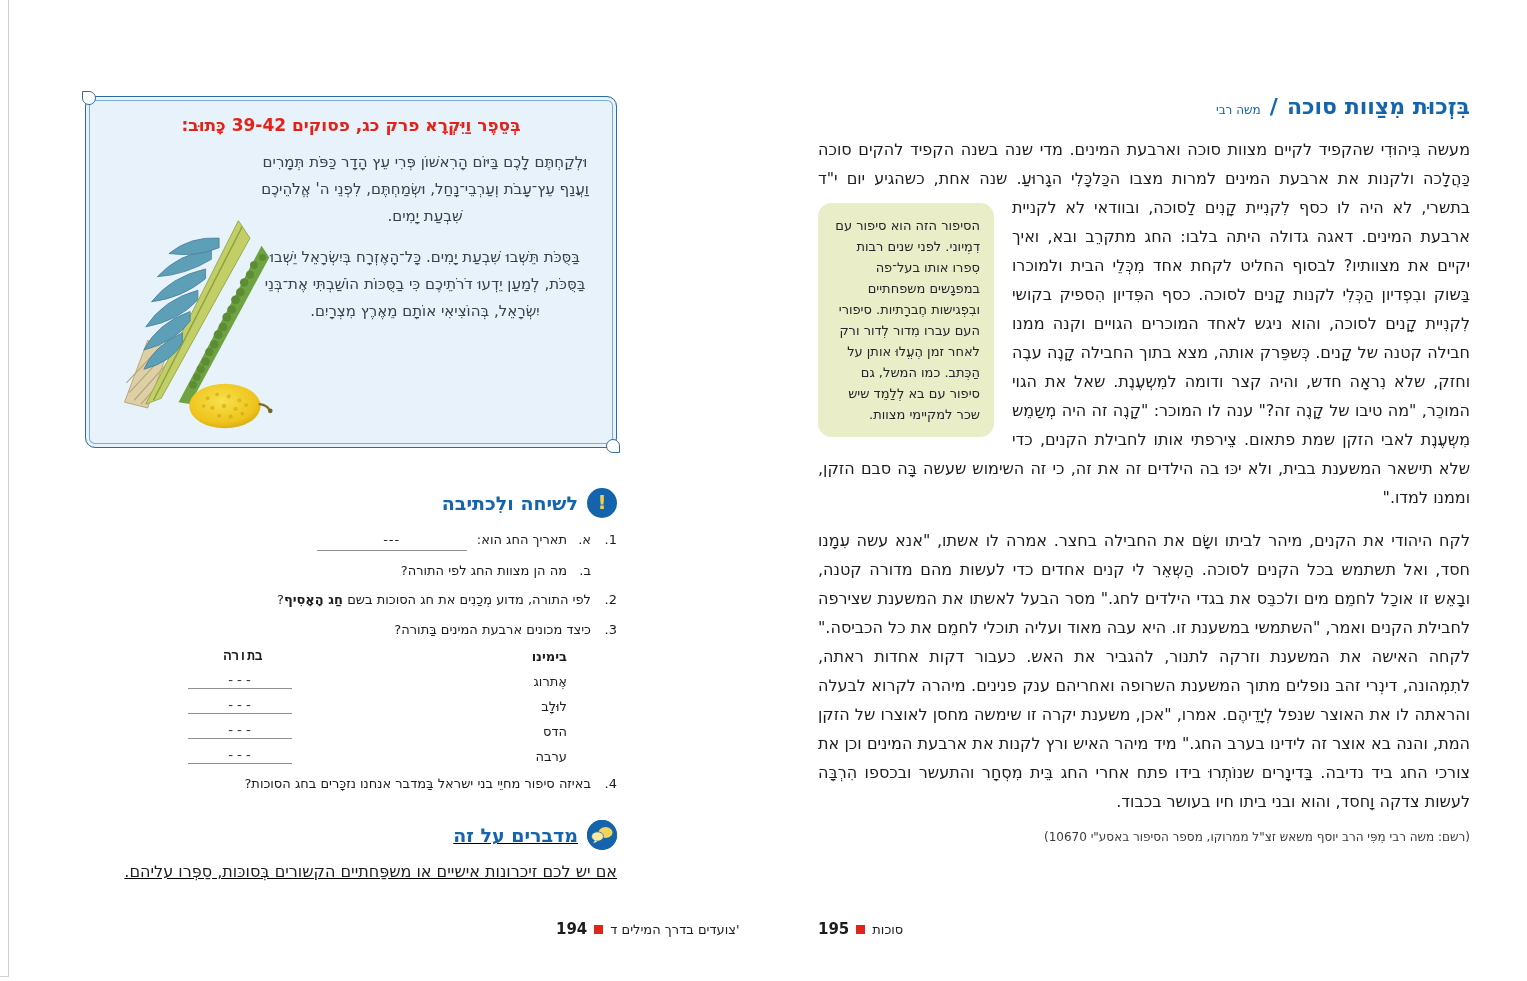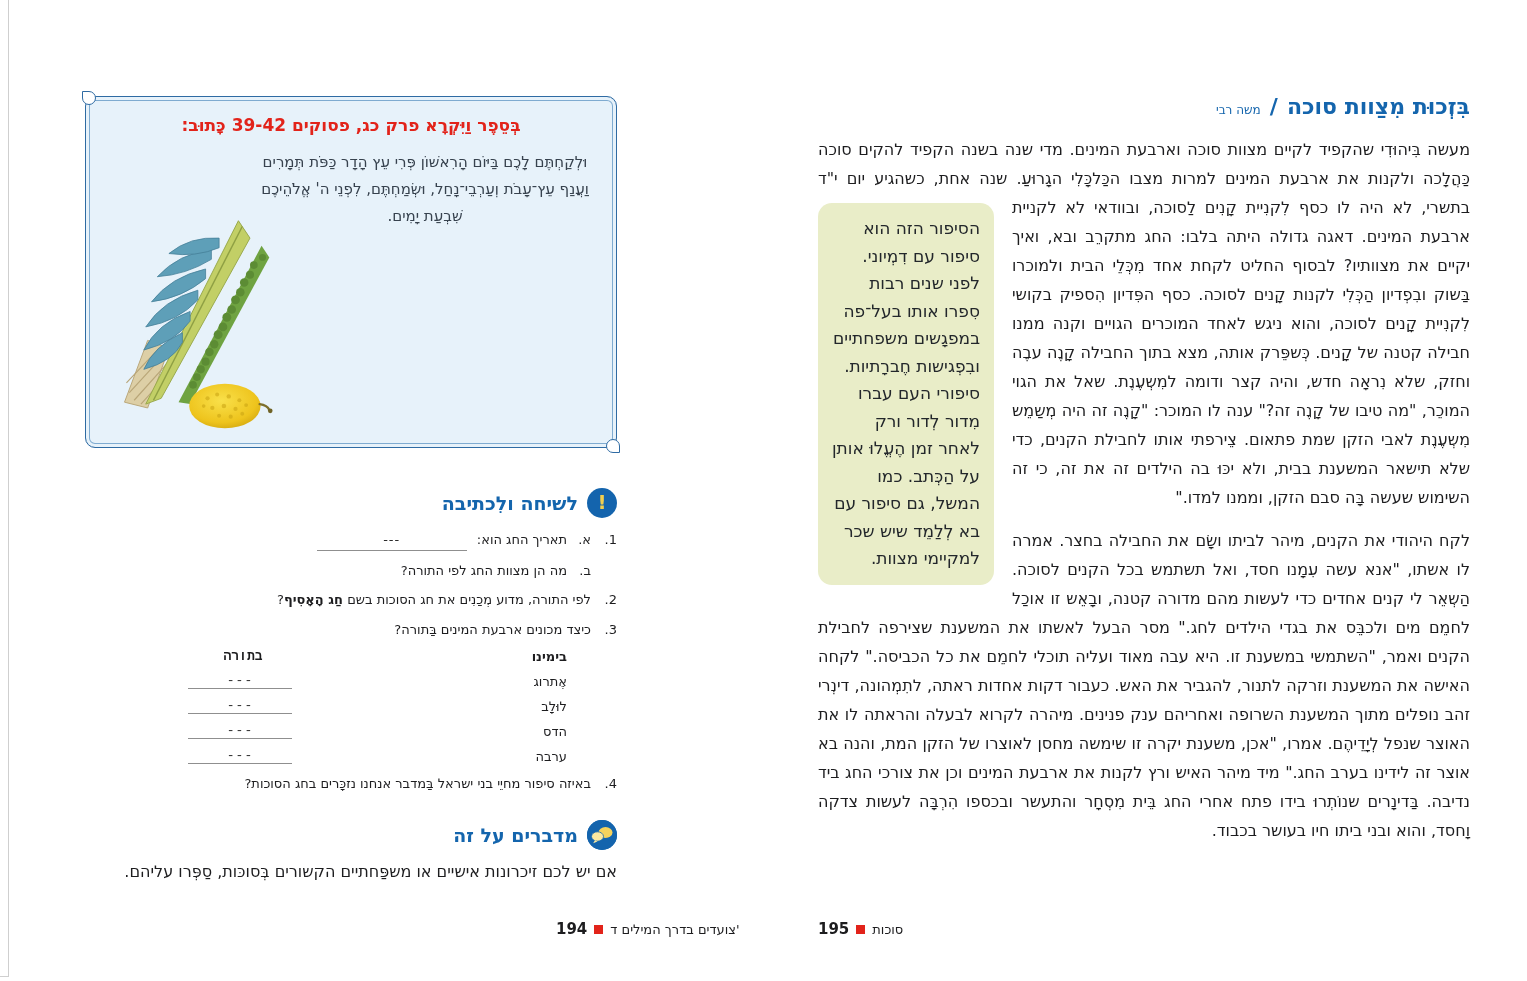--- a/index.html
+++ b/index.html
@@ -14,21 +14,21 @@
   .story-header { margin-bottom:16px; text-align:right; }
   .story-title { color:#1465ad; font-weight:bold; font-size:22px; }
   .title-sep { color:#1465ad; font-weight:bold; font-size:22px; padding:0 4px; }
   .story-author { color:#1465ad; font-size:12px; }
 
   .story-text { font-size:16px; line-height:29px; color:#1d1d1f; text-align:justify; }
   .story-text p + p { margin-top:14px; }
 
   .note-box { float:left; display:block; width:176px; margin:10px 18px 6px 0;
               background:#e9edc8; border-radius:14px; padding:12px 14px;
-              font-size:17px; line-height:1.62; color:#23272b; text-align:right; }
+              font-size:13px; line-height:1.62; color:#23272b; text-align:right; }
 
   .footnote { clear:both; margin-top:14px; font-size:12px; color:#3a3a3a; text-align:right; }
 
   
   .page-left { position:absolute; top:96px; left:85px; width:532px; }
 
   .torah-box { position:relative; background:#e7f2fa; border:1.5px solid #2f6ba3;
                box-shadow: inset 0 0 0 3px #e7f2fa, inset 0 0 0 4px #7fabd0;
                border-radius:10px; padding:18px 22px 20px; min-height:352px; }
   .curl { position:absolute; width:14px; height:14px; border:1.5px solid #2f6ba3;
@@ -60,21 +60,21 @@
   .blank-short { width:104px; }
   .dashes { color:#2b2b2b; letter-spacing:1px; }
   .q-bold { font-weight:bold; }
 
   .species-table { width:380px; margin:6px 50px 10px 0; }
   .t-row { display:flex; justify-content:space-between; align-items:flex-end; margin:9px 0; }
   .t-name { width:130px; text-align:right; }
   .t-blankcol { width:112px; text-align:center;font-family:Liberation Mono, monospace; }
   .t-head span { font-weight:bold; }
 
-  .talk-sec { margin-top:26px; }
+  .talk-sec { margin-top:26px;text-decoration:underline; }
   .talk-text { font-size:16px; color:#1d1d1f; margin-top:2px; }
 
   
   .footer { position:absolute; top:920px; display:flex; direction:ltr; align-items:center; gap:7px; }
   .footer-left { left:556px; }
   .footer-right { left:818px; }
   .footer .pg-num { font-weight:bold; font-size:15px; color:#1d1d1f; }
   .footer .red-square { width:9px; height:9px; background:#e2231a; display:inline-block; }
   .footer .pg-label { font-size:13px; color:#1d1d1f; }
 </style>
@@ -92,30 +92,32 @@
       <span class="story-author">משה רבי</span>
     </header>
 
     <div class="story-text">
       <p><span>מעשה בִּיהוּדִי שהקפיד לקיים מצוות סוכה וארבעת המינים. מדי שנה בשנה הקפיד להקים סוכה כַּהֲלָכה ולקנות את ארבעת המינים למרות מצבו הכַּלכָּלִי הגָרוּעַ. שנה אחת, כשהגיע יום י"ד בתשרי, לא היה לו כסף לִקנִיית קָנִים לַסוכה,</span>
         <span class="note-box">הסיפור הזה הוא סיפור עם דִמְיוני. לפני שנים רבות סִפרו אותו בעל־פה במפגָשים משפחתיים ובִפְגישות חֶברָתיות. סיפורי העם עברו מִדור לְדור ורק לאחר זמן הֶעֱלוּ אותן על הַכְּתב. כמו המשל, גם סיפור עם בא לְלַמֵד שיש שכר למקיימי מצוות.</span>
         <span>ובוודאי לא לקניית ארבעת המינים. דאגה גדולה היתה בלבו: החג מתקרֵב ובא, ואיך יקיים את מצוותיו? לבסוף החליט לקחת אחד מִכְּלֵי הבית ולמוכרו בַּשוק ובִפְדיון הַכְּלִי לקנות קָנים לסוכה. כסף הפִּדיון הִספיק בקושי לִקנִיית קָנים לסוכה, והוא ניגש לאחד המוכרים הגויים וקנה ממנו חבילה קטנה של קָנים. כְּשפֵּרק אותה, מצא בתוך החבילה קָנֶה עבֶה וחזק, שלא נִראָה חדש, והיה קצר ודומה למִשְעֶנֶת. שאל את הגוי המוכֵר, "מה טיבו של קָנֶה זה?" ענה לו המוכר: "קָנֶה זה היה מְשַמֵש מִשְעֶנֶת לאבי הזקן שמת פתאום. צֵירפתי אותו לחבילת הקנים, כדי שלא תישאר המשענת בבית, ולא יכּוּ בה הילדים זה את זה, כי זה השימוש שעשה בָּה סבם הזקן, וממנו למדו."</span></p>
       <p>לקח היהודי את הקנים, מיהר לביתו ושָׂם את החבילה בחצר. אמרה לו אשתו, "אנא עשה עִמָנו חסד, ואל תשתמש בכל הקנים לסוכה. הַשְאֵר לי קנים אחדים כדי לעשות מהם מדורה קטנה, ובָאֵש זו אוכַל לחמֵם מים ולכבֵּס את בגדי הילדים לחג." מסר הבעל לאשתו את המשענת שצירפה לחבילת הקנים ואמר, "השתמשי במשענת זו. היא עבה מאוד ועליה תוכלי לחמֵם את כל הכביסה." לקחה האישה את המשענת וזרקה לתנור, להגביר את האש. כעבור דקות אחדות ראתה, לתִמְהונה, דינְרי זהב נופלים מתוך המשענת השרופה ואחריהם ענק פנינים. מיהרה לקרוא לבעלה והראתה לו את האוצר שנפל לְיָדֵיהֶם. אמרו, "אכן, משענת יקרה זו שימשה מחסן לאוצרו של הזקן המת, והנה בא אוצר זה לידינו בערב החג." מיד מיהר האיש ורץ לקנות את ארבעת המינים וכן את צורכי החג ביד נדיבה. בַּדינָרים שנוֹתְרוּ בידו פתח אחרי החג בֵּית מִסְחָר והתעשר ובכספו הִרְבָּה לעשות צדקה וָחסד, והוא ובני ביתו חיו בעושר בכבוד.</p>
     </div>
 
+    <p class="footnote">(רשם: משה רבי מִפִּי הרב יוסף משאש זצ"ל ממרוקו, מספר הסיפור באסע"י 10670)</p>
   </section>
 
   <section class="page-left">
 
     <div class="torah-box">
       <span class="curl curl-tl"></span>
       <span class="curl curl-br"></span>
 
       <div class="torah-heading">בְּסֵפֶר וַיִּקְרָא פרק כג, פסוקים 39-42 כָּתוּב:</div>
       <div class="verse verse-shifted">וּלְקַחְתֶּם לָכֶם בַּיּוֹם הָרִאשׁוֹן פְּרִי עֵץ הָדָר כַּפֹּת תְּמָרִים וַעֲנַף עֵץ־עָבֹת וְעַרְבֵי־נָחַל, וּשְׂמַחְתֶּם, לִפְנֵי ה' אֱלֹהֵיכֶם שִׁבְעַת יָמִים.</div>
+      <div class="verse verse-shifted">בַּסֻּכֹּת תֵּשְׁבוּ שִׁבְעַת יָמִים. כָּל־הָאֶזְרָח בְּיִשְׂרָאֵל יֵשְׁבוּ בַּסֻּכֹּת, לְמַעַן יֵדְעוּ דֹרֹתֵיכֶם כִּי בַסֻּכּוֹת הוֹשַׁבְתִּי אֶת־בְּנֵי יִשְׂרָאֵל, בְּהוֹצִיאִי אוֹתָם מֵאֶרֶץ מִצְרָיִם.</div>
 
       <svg class="lulav-art" viewBox="0 0 200 230" aria-hidden="true">
         <defs>
           <radialGradient id="etrogGrad" cx="45%" cy="38%" r="70%">
             <stop offset="0%" stop-color="#f9e04a"></stop>
             <stop offset="70%" stop-color="#eec41d"></stop>
             <stop offset="100%" stop-color="#cfa40e"></stop>
           </radialGradient>
         </defs>
 

